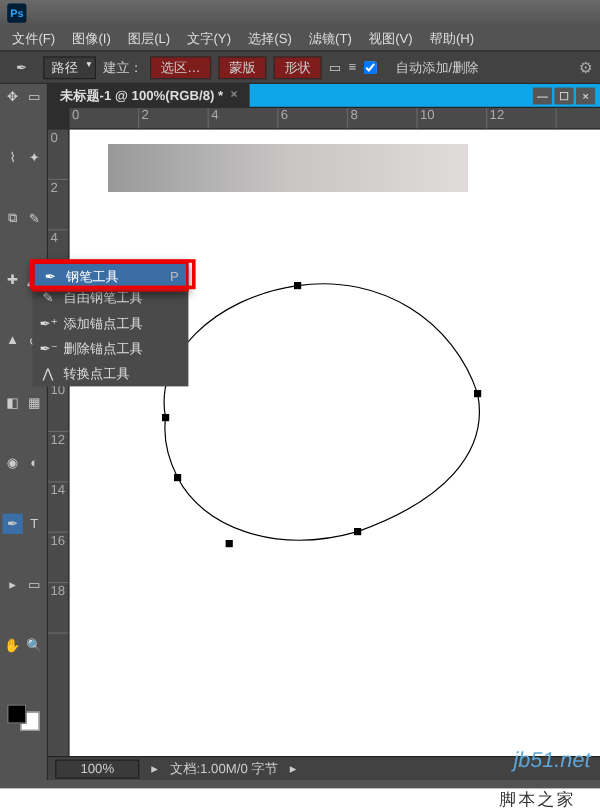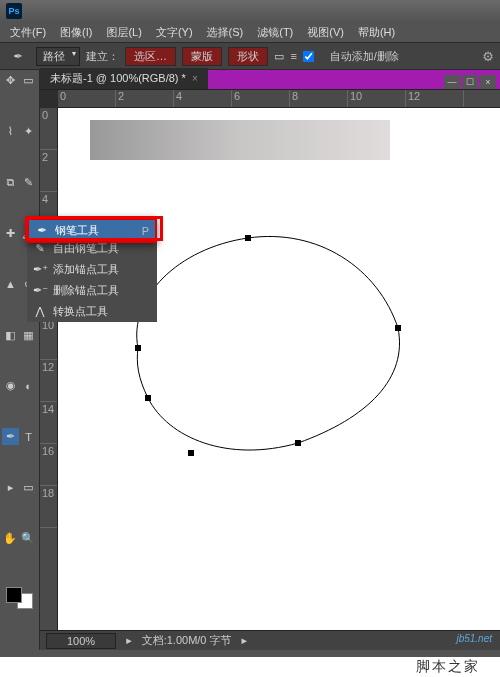--- a/index.html
+++ b/index.html
@@ -19,21 +19,21 @@
 .chk input{width:11px;height:11px;}
 .gear{margin-left:auto;color:#aaa;font-size:13px;}
 .workspace{display:flex;height:calc(100% - 90px);}
 .tools{width:40px;background:#535353;display:flex;flex-wrap:wrap;padding:2px;gap:1px;border-right:1px solid #2a2a2a;}
 .tbtn{width:17px;height:17px;display:flex;align-items:center;justify-content:center;color:#ccc;font-size:11px;}
 .tbtn.sel{background:#3a6ea5;}
 .swatch{width:30px;height:22px;position:relative;margin:6px 4px;}
 .sw-f{width:16px;height:16px;background:#000;border:1px solid #888;position:absolute;top:0;left:0;}
 .sw-b{width:16px;height:16px;background:#fff;border:1px solid #888;position:absolute;bottom:0;right:0;}
 .dockcol{flex:1;display:flex;flex-direction:column;background:#3a3a3a;}
-.doc-tab{height:20px;background:#a21caf;display:flex;align-items:flex-end;border-bottom:1px solid #222;}
+.doc-tab{height:20px;background:#0ea5e9;display:flex;align-items:center;border-bottom:1px solid #222;font-weight:bold;}
 .tab{background:#2d2d2d;color:#ddd;padding:3px 10px;display:flex;align-items:center;gap:6px;}
 .tab-x{color:#888;font-size:10px;}
 .win-ctrl{margin-left:auto;display:flex;gap:2px;padding-right:4px;}
 .win-ctrl span{width:16px;height:14px;background:#555;color:#ccc;display:flex;align-items:center;justify-content:center;font-size:9px;}
 .canvas-wrap{flex:1;background:#2d2d2d;position:relative;display:flex;}
 .ruler-h{position:absolute;top:0;left:18px;right:0;height:18px;background:#4a4a4a;border-bottom:1px solid #222;display:flex;color:#aaa;font-size:8px;}
 .ruler-h div{width:58px;border-right:1px solid #666;padding-left:2px;}
 .ruler-v{position:absolute;top:18px;left:0;width:18px;bottom:0;background:#4a4a4a;border-right:1px solid #222;color:#aaa;font-size:8px;}
 .ruler-v div{height:42px;border-bottom:1px solid #666;padding:1px 2px;}
 .canvas{position:absolute;top:18px;left:18px;right:0;bottom:0;background:#fff;overflow:hidden;}
@@ -41,21 +41,21 @@
 .path-svg{position:absolute;top:100px;left:40px;}
 .ctx-menu{position:absolute;top:218px;left:27px;width:130px;background:#4a4a4a;border:2px solid #d00;box-shadow:0 2px 8px rgba(0,0,0,.6);z-index:10;}
 .ctx-bord{position:absolute;top:216px;left:25px;width:138px;height:25px;border:3px solid #e00;z-index:11;pointer-events:none;}
 .ctx-item{display:flex;align-items:center;padding:3px 6px;color:#ddd;gap:6px;}
 .ctx-item.sel{background:#3a6ea5;color:#fff;}
 .ctx-ico{width:14px;text-align:center;}
 .ctx-key{margin-left:auto;color:#bbb;}
 .ctx-rest{position:absolute;top:238px;left:27px;width:130px;background:#4a4a4a;z-index:9;}
 .statusbar{height:20px;background:#424242;border-top:1px solid #222;display:flex;align-items:center;padding:0 6px;color:#ccc;gap:10px;}
 .zoom-box{background:#3a3a3a;border:1px solid #222;padding:1px 20px;}
-.watermark{position:absolute;bottom:26px;right:8px;color:#5ea7d8;font-size:10px;font-style:italic;z-index:20;}
+.watermark{position:absolute;bottom:26px;right:8px;color:#5ea7d8;font-size:18px;font-style:italic;z-index:20;}
 .footer{position:absolute;bottom:0;left:0;right:0;height:20px;background:#fff;color:#333;display:flex;align-items:center;justify-content:flex-end;padding-right:20px;font-size:14px;letter-spacing:2px;}
 </style>
 </head>
 <body>
 
 <div class="app">
   <div class="titlebar">
     <div class="ps-logo">Ps</div>
   </div>
 

